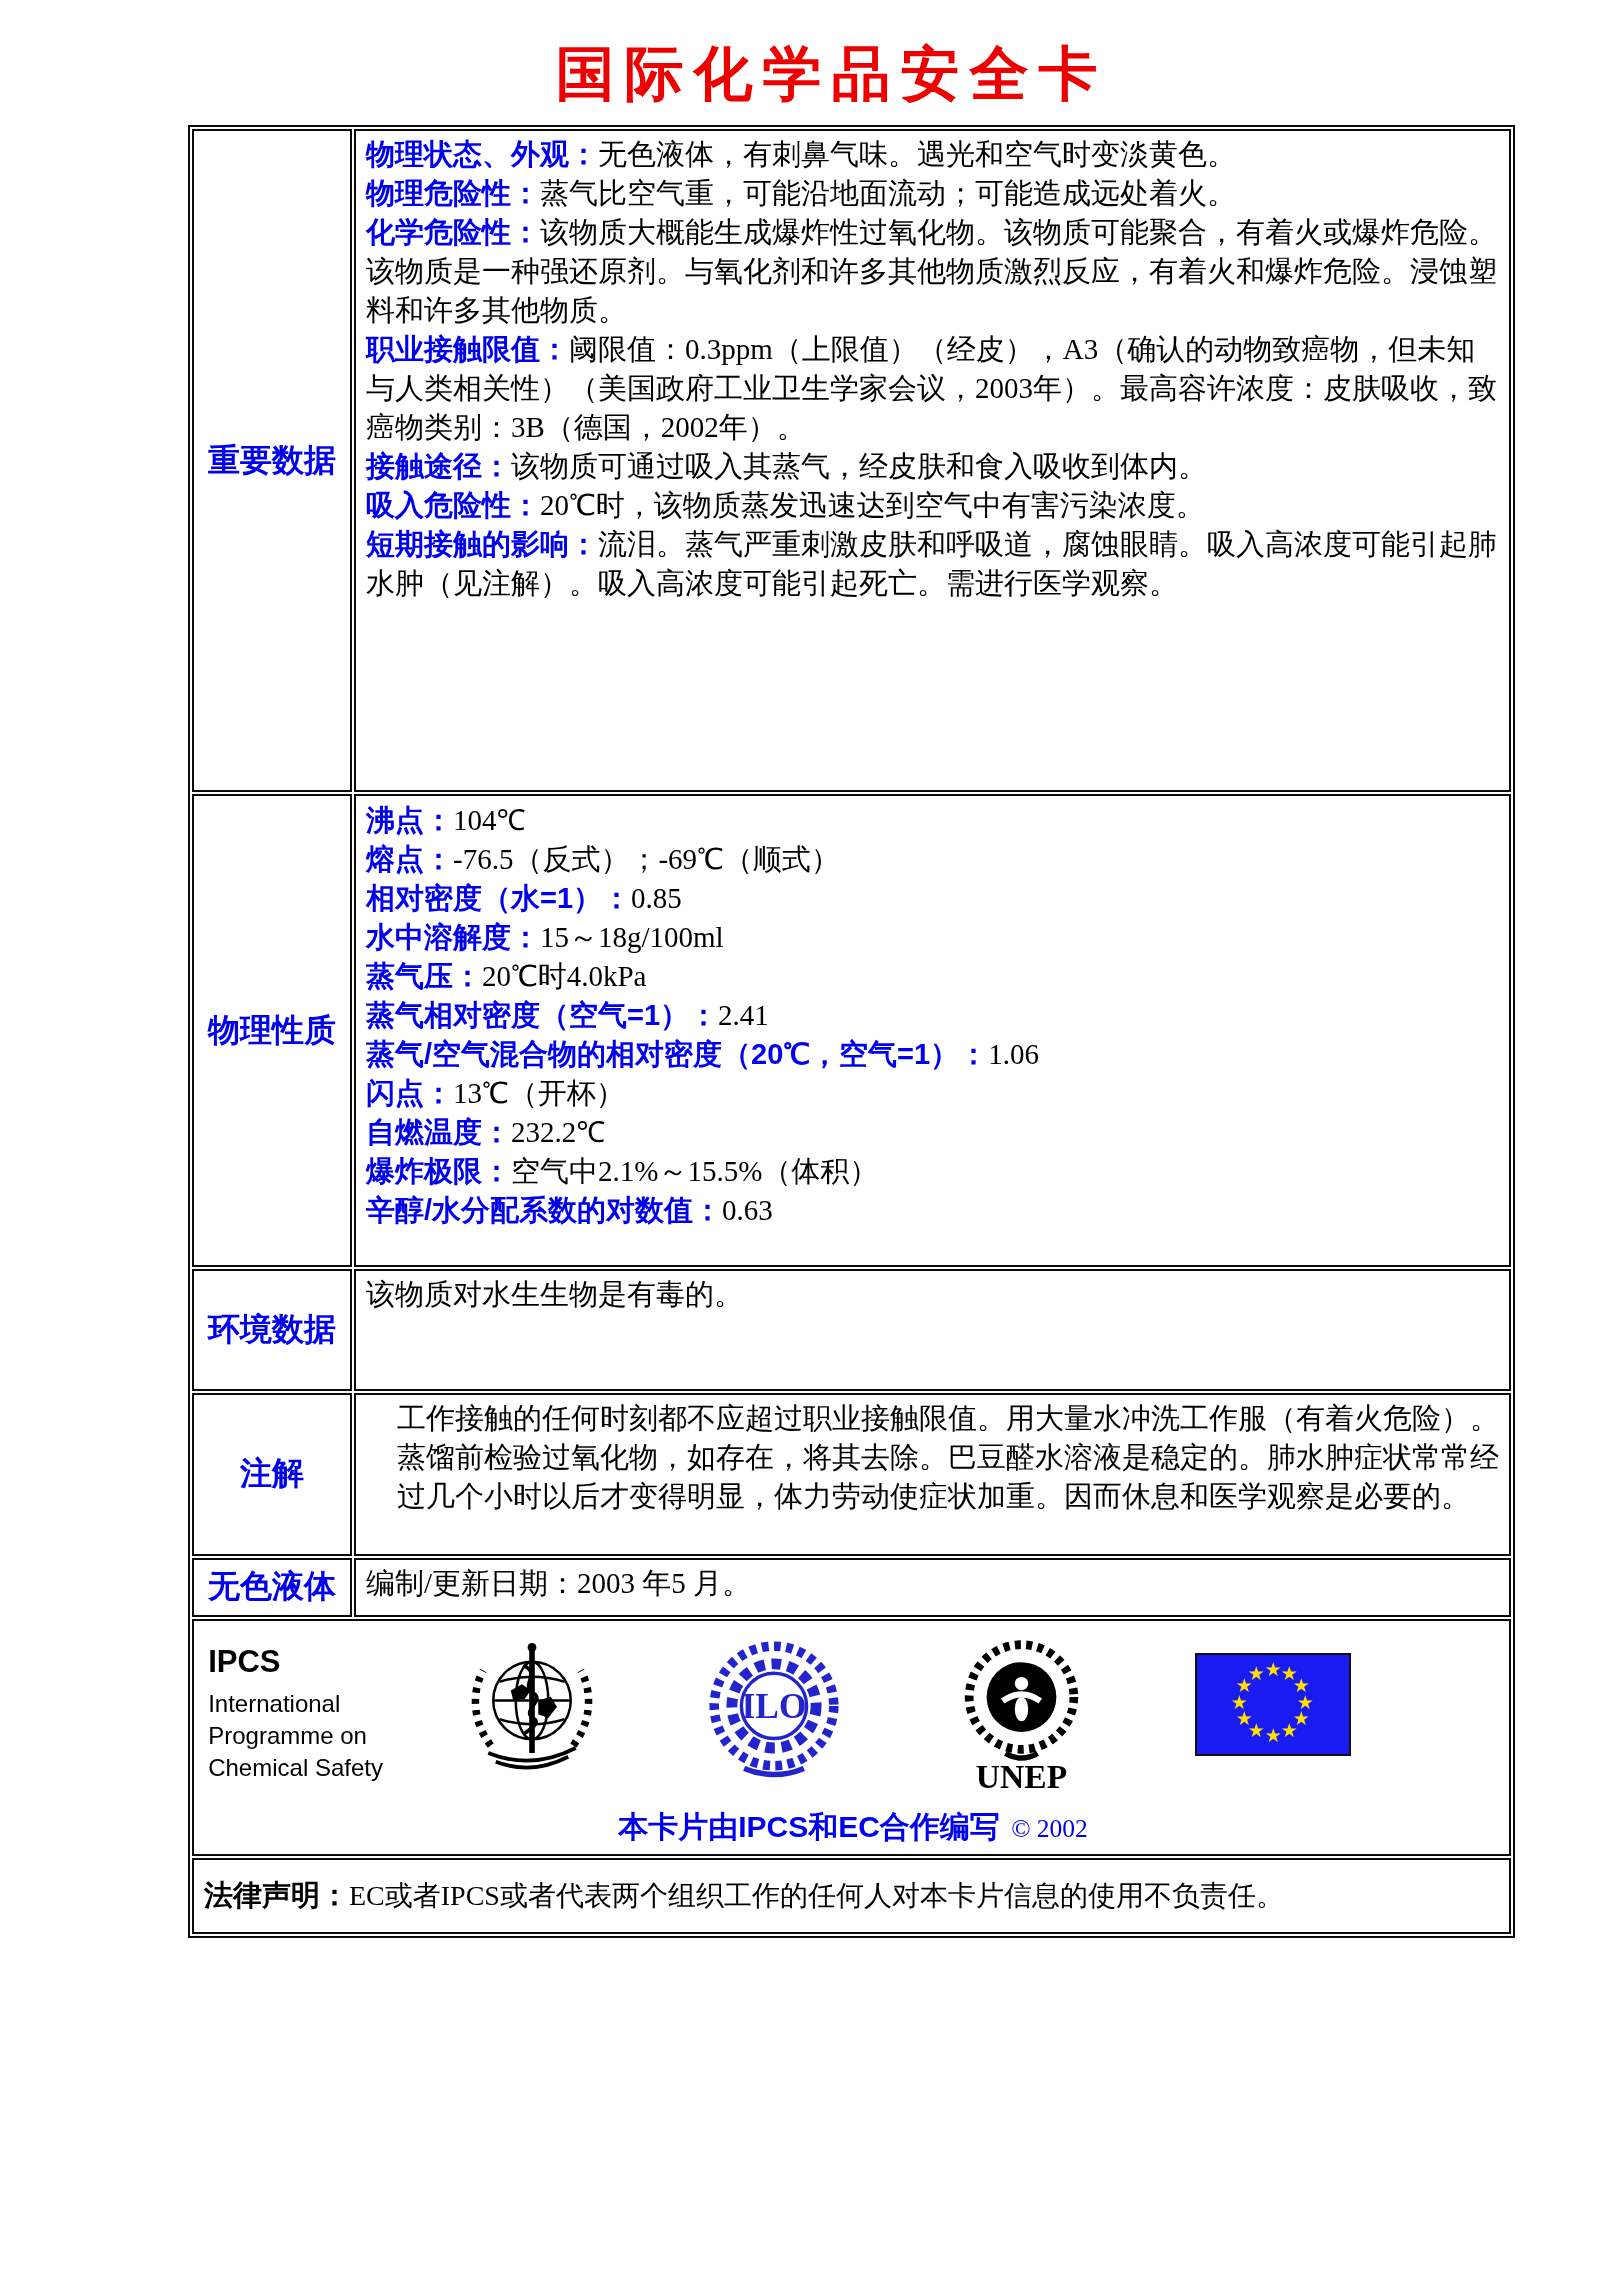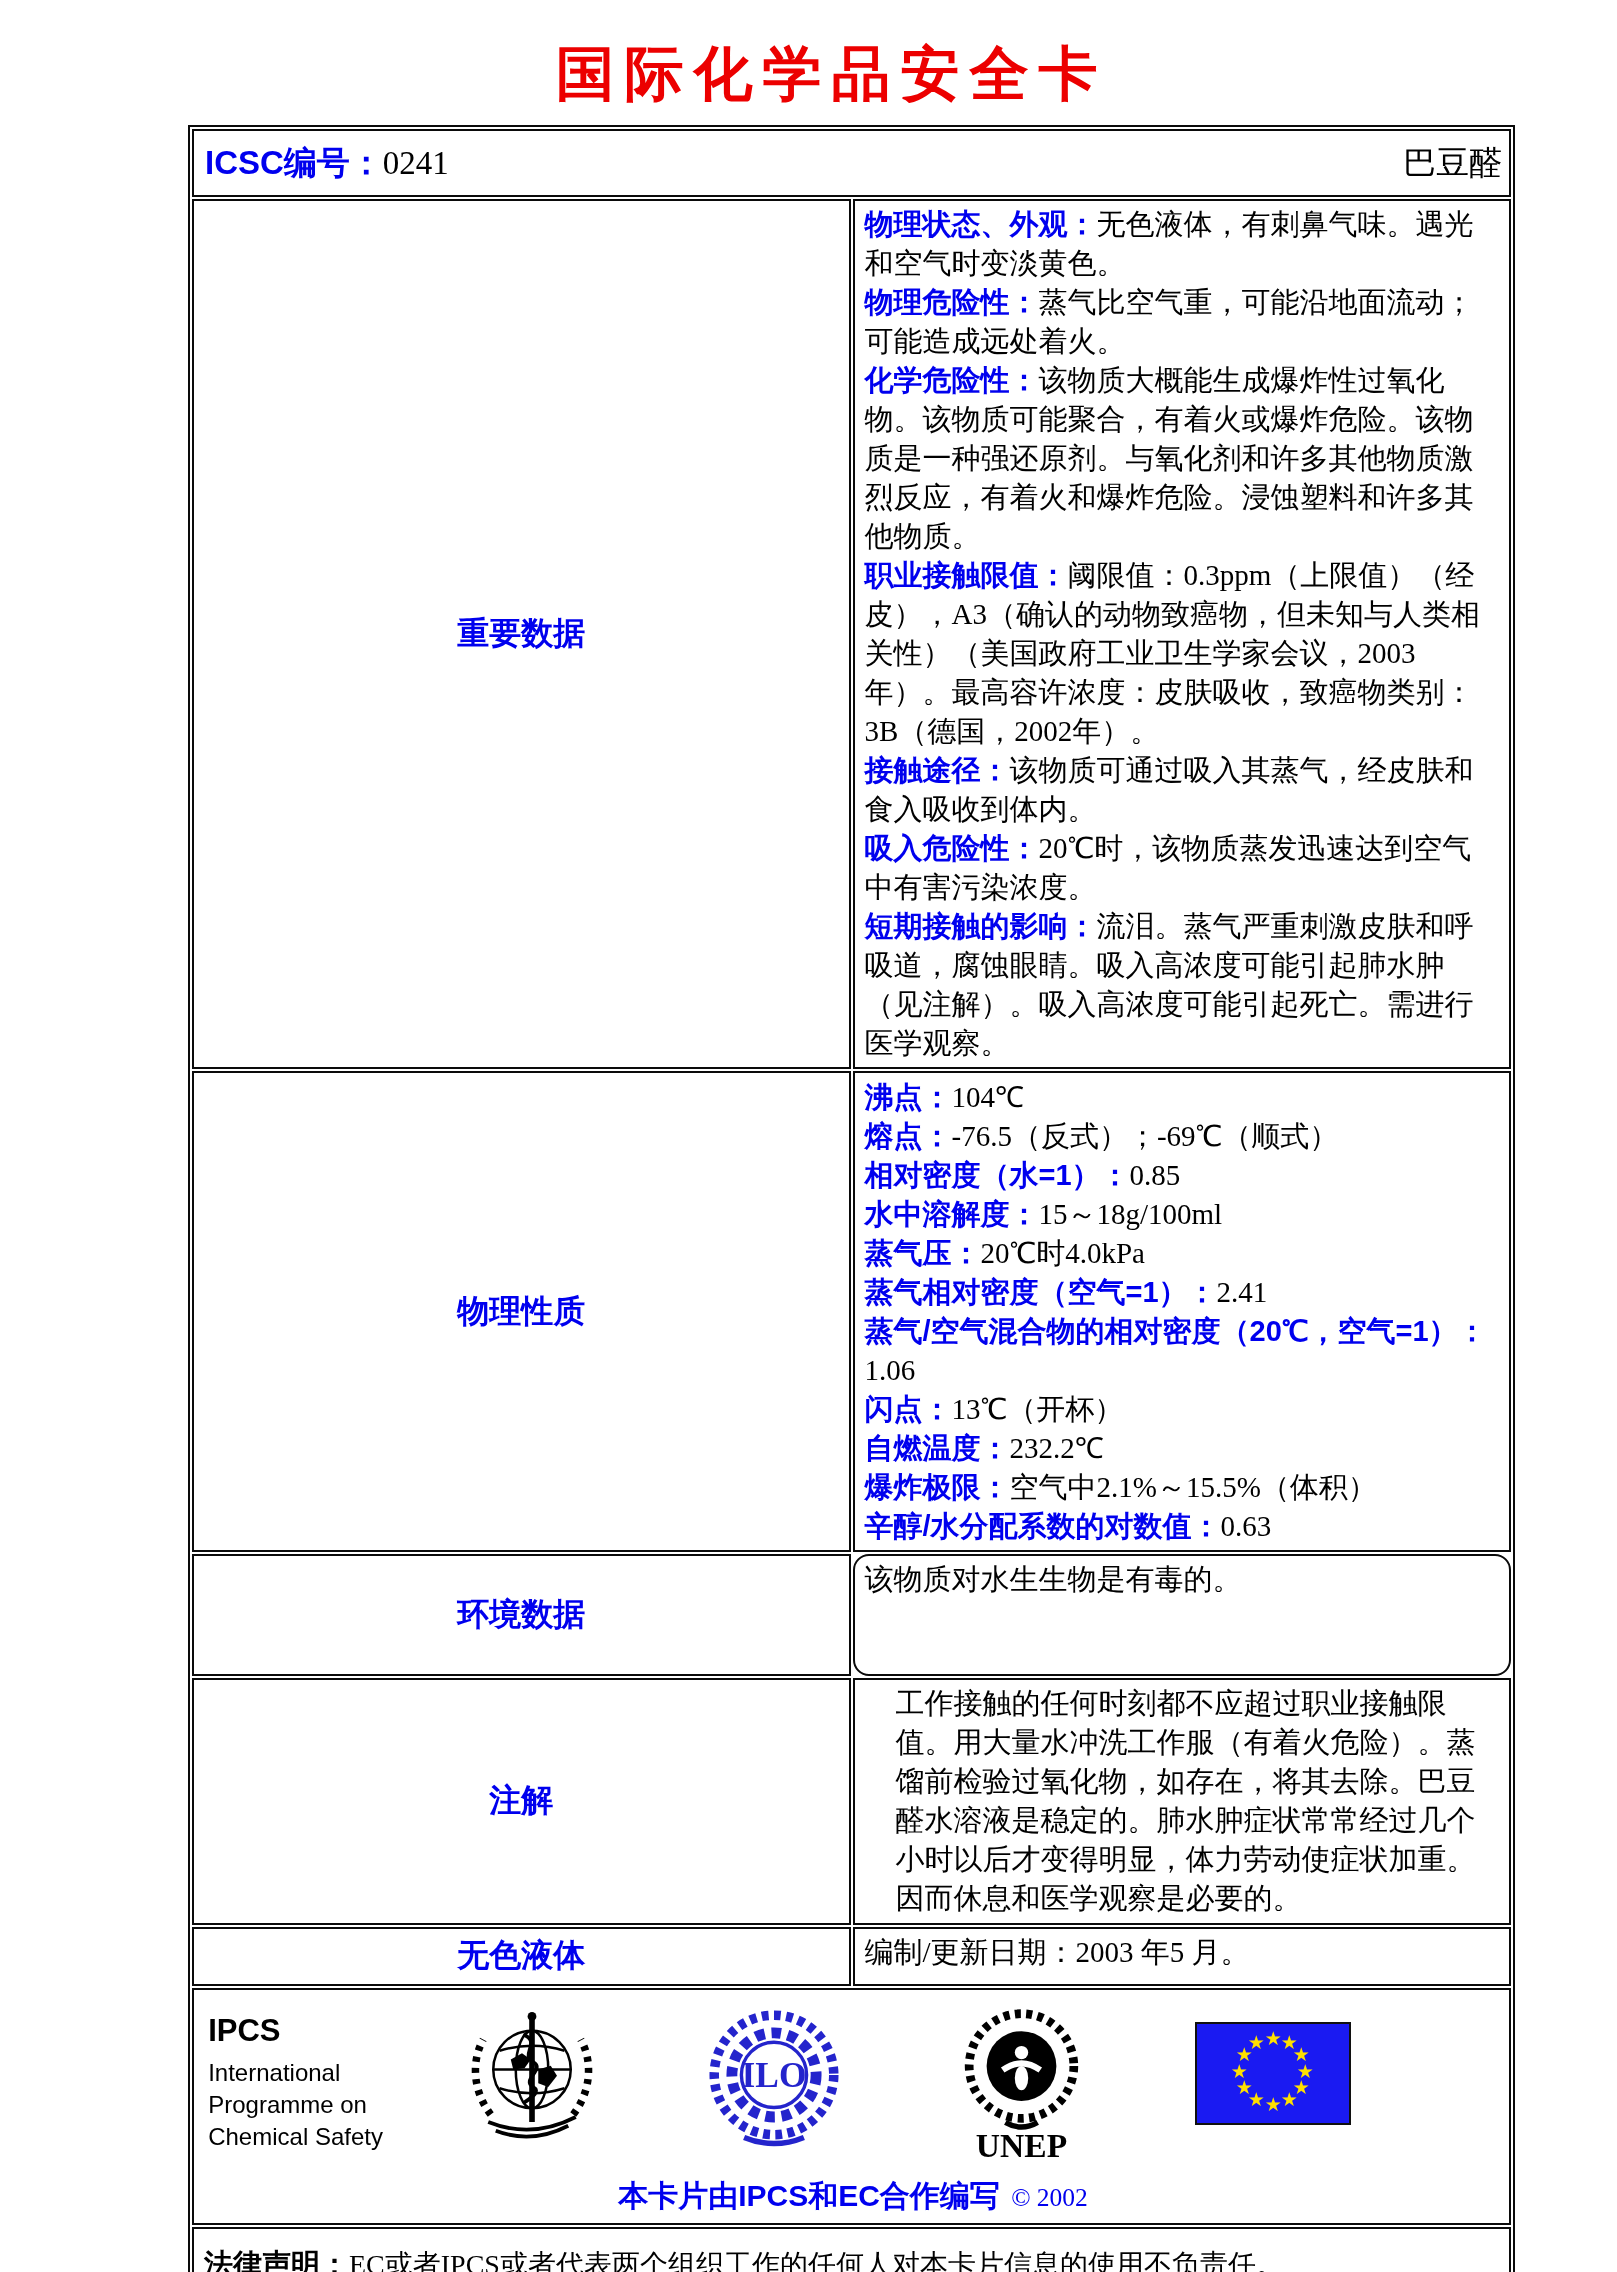--- a/index.html
+++ b/index.html
@@ -27,21 +27,21 @@
   }
   td.cbody { vertical-align:top; padding:4.2px 10px; font-size:29px; line-height:39px; }
   p.line { margin:0; }
   .inl-label { color:#0000ee; font-weight:bold; font-family:"Liberation Sans", sans-serif; }
   .val { color:#000; }
 
   
   tr.r-header td { height:62px; }
   tr.r-important td.cbody { height:651px; }
   tr.r-physical td.cbody { height:460px; }
-  tr.r-env td.cbody { height:110px;border-radius:16px; }
+  tr.r-env td.cbody { height:110px; }
   tr.r-notes td.cbody { height:150px;padding-left:41px; }
   tr.r-extra td.cbody { height:47px; }
   tr.r-footer td { height:197px; }
   tr.r-legal td { height:61px; }
 
   .header-flex {
     display:flex; justify-content:space-between; align-items:center;
     padding:0 5.7px 0 10px; height:100%;
   }
   .hdr-left { font-size:33px; }
@@ -88,30 +88,20 @@
   .legal-text { font-size:28px; }
 </style>
 </head>
 <body>
 
 <h1 class="page-title">国际化学品安全卡</h1>
 
 <table class="card">
 
   <tbody>
-      <tr class="r-header">
-    <td colspan="2">
-      <div class="header-flex">
-        <span class="hdr-left">
-          <span class="hdr-label">ICSC编号：</span><span class="hdr-num">0241</span>
-        </span>
-        <span class="hdr-name">巴豆醛</span>
-      </div>
-    </td>
-  </tr>
 
   <tr class="r-important">
     <td class="rlabel">重要数据</td>
     <td class="cbody">
       <p class="line"><span class="inl-label">物理状态、外观：</span><span class="val">无色液体，有刺鼻气味。遇光和空气时变淡黄色。</span></p>
       <p class="line"><span class="inl-label">物理危险性：</span><span class="val">蒸气比空气重，可能沿地面流动；可能造成远处着火。</span></p>
       <p class="line"><span class="inl-label">化学危险性：</span><span class="val">该物质大概能生成爆炸性过氧化物。该物质可能聚合，有着火或爆炸危险。该物质是一种强还原剂。与氧化剂和许多其他物质激烈反应，有着火和爆炸危险。浸蚀塑料和许多其他物质。</span></p>
       <p class="line"><span class="inl-label">职业接触限值：</span><span class="val">阈限值：0.3ppm（上限值）（经皮），A3（确认的动物致癌物，但未知与人类相关性）（美国政府工业卫生学家会议，2003年）。最高容许浓度：皮肤吸收，致癌物类别：3B（德国，2002年）。</span></p>
       <p class="line"><span class="inl-label">接触途径：</span><span class="val">该物质可通过吸入其蒸气，经皮肤和食入吸收到体内。</span></p>
       <p class="line"><span class="inl-label">吸入危险性：</span><span class="val">20℃时，该物质蒸发迅速达到空气中有害污染浓度。</span></p>

